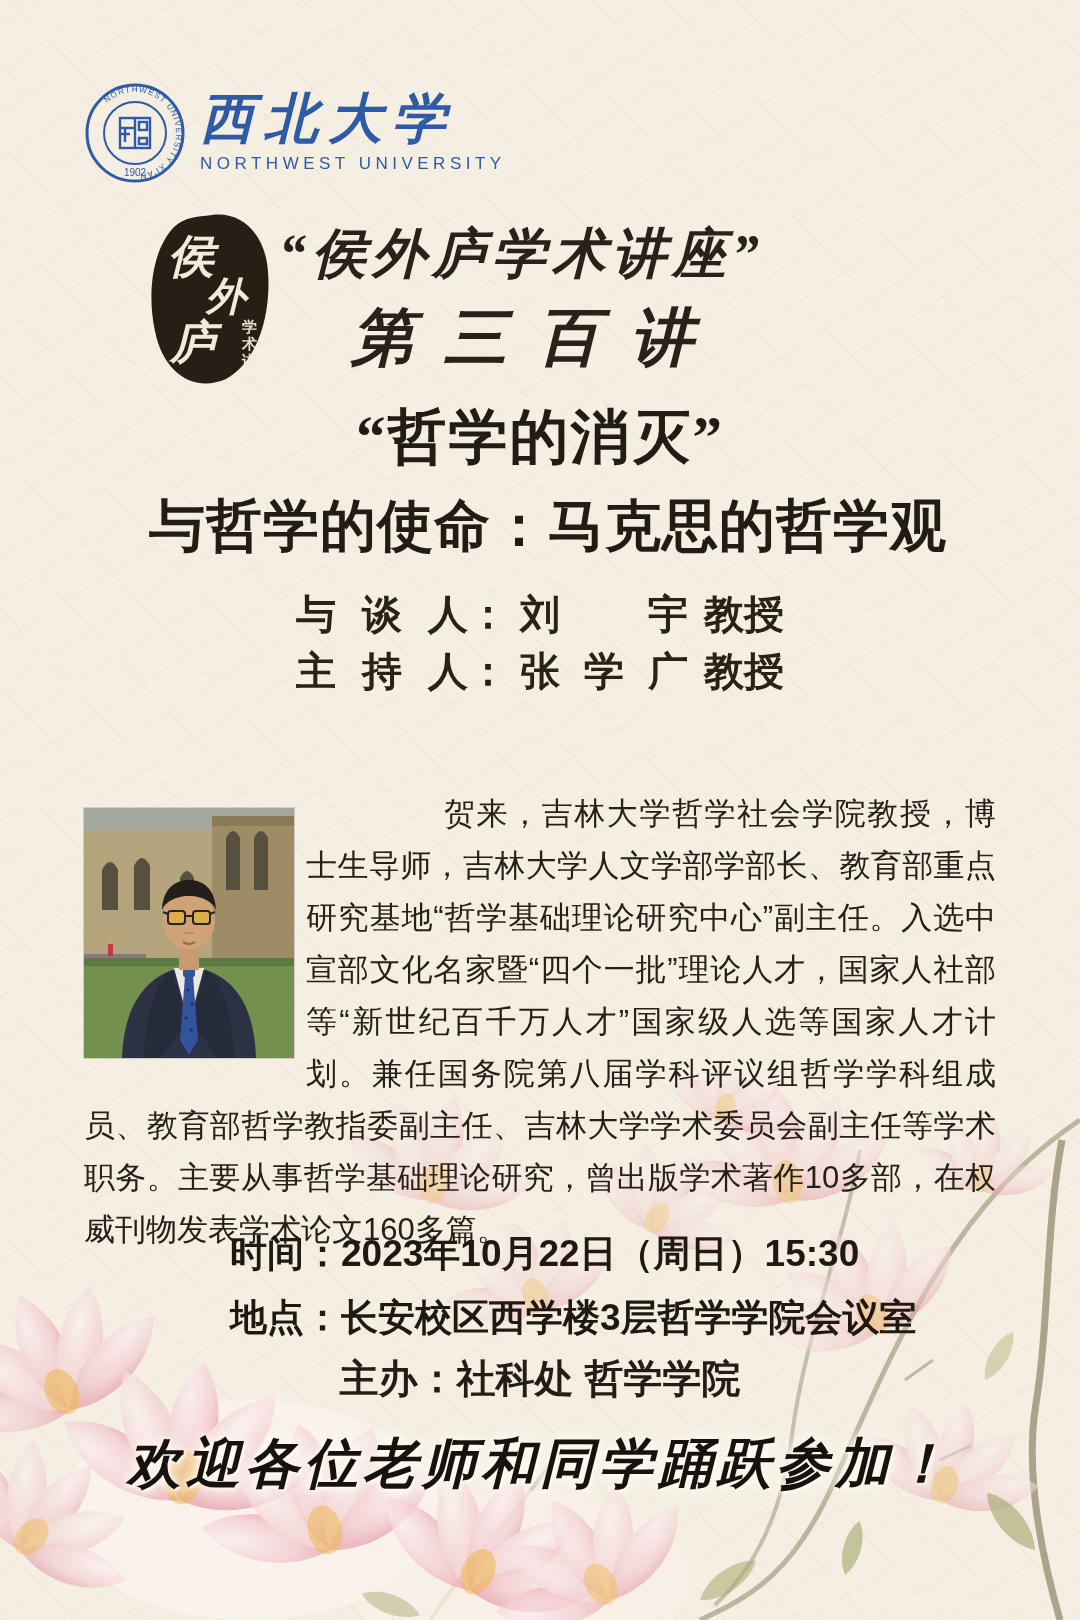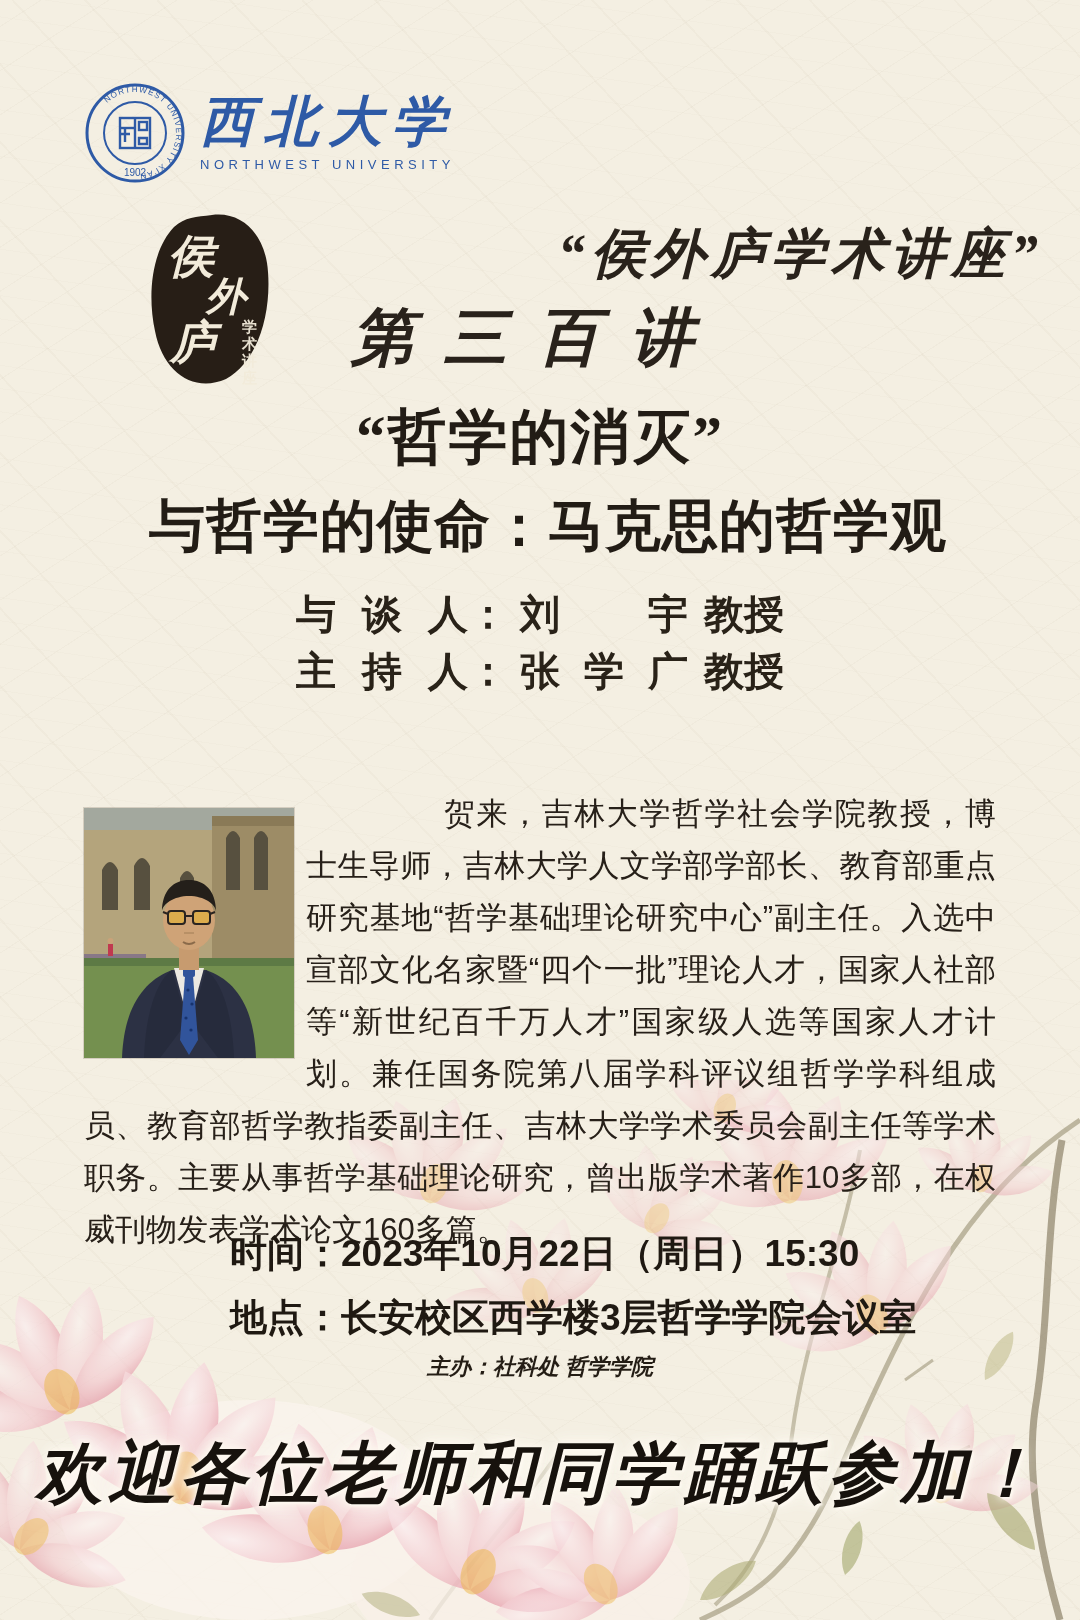--- a/index.html
+++ b/index.html
@@ -16,27 +16,27 @@
     color:#272019;
   }
   .flowers{position:absolute;left:0;top:1080px;width:1080px;height:540px;pointer-events:none;}
 
   
   .brand{position:absolute;left:84px;top:82px;display:flex;align-items:center;}
   .brand-seal{width:102px;height:102px;}
   .brand-text{margin-left:14px;}
   .brand-cn{font-family:"Liberation Serif", serif;font-style:italic;font-weight:700;
             font-size:54px;letter-spacing:10px;color:#2e5aa6;line-height:1;}
-  .brand-en{font-size:13px;letter-spacing:4.5px;color:#2e5aa6;margin-top:8px;}
+  .brand-en{font-size:17px;letter-spacing:4.5px;color:#2e5aa6;margin-top:8px;}
 
   
   .series-seal{position:absolute;left:146px;top:210px;width:132px;height:178px;}
   .series-lines{position:absolute;left:0;top:222px;width:1044px;text-align:center;
                 font-family:"Liberation Serif", serif;font-style:italic;font-weight:700;color:#29221b;}
-  .series-l1{font-size:54px;letter-spacing:6px;line-height:1.2;text-align:right;}
+  .series-l1{font-size:54px;letter-spacing:6px;line-height:1.2;}
   .series-l2{font-size:63px;letter-spacing:30px;line-height:1.2;margin-top:14px;text-indent:30px;}
 
   
   .title{position:absolute;left:0;top:404px;width:1080px;text-align:center;
          font-family:"Liberation Serif", serif;font-weight:900;color:#221c15;}
   .title-l1{font-size:59px;line-height:1.15;letter-spacing:2px;}
   .title-l2{font-size:56px;line-height:1.15;margin-top:22px;letter-spacing:1px;margin-left:16px;}
 
   
   .speakers{position:absolute;left:0;top:586px;width:1080px;text-align:center;
@@ -54,26 +54,26 @@
              box-shadow:0 0 0 1px rgba(120,108,90,.25);}
   .bio-photo svg{display:block;width:100%;height:100%;}
   .bio-text{text-indent:138px;}
 
   
   .schedule{position:absolute;left:230px;top:1222px;
             font-weight:700;font-size:37px;line-height:64px;color:#1f1912;}
 
   
   .host{position:absolute;left:0;top:1352px;width:1080px;text-align:center;
-        font-weight:700;font-size:22px;color:#241d15;font-style:italic;}
+        font-weight:700;font-size:39px;color:#241d15;}
 
   
   .welcome{position:absolute;left:0;top:1428px;width:1080px;text-align:center;
            font-family:"Liberation Serif", serif;font-style:italic;font-weight:700;
-           font-size:67px;letter-spacing:5px;color:#17120d;
+           font-size:54px;letter-spacing:5px;color:#17120d;
            text-shadow:0 0 6px #fdf8ef, 0 0 12px #fdf8ef, 0 0 20px rgba(255,252,244,.95), 2px 2px 2px rgba(255,252,244,.8);}
 </style>
 </head>
 <body>
 
 <div class="poster">
 
   <svg class="flowers" viewBox="0 0 1080 540" preserveAspectRatio="none" aria-hidden="true">
     <defs>
       <radialGradient id="pet" cx="35%" cy="25%" r="85%">

